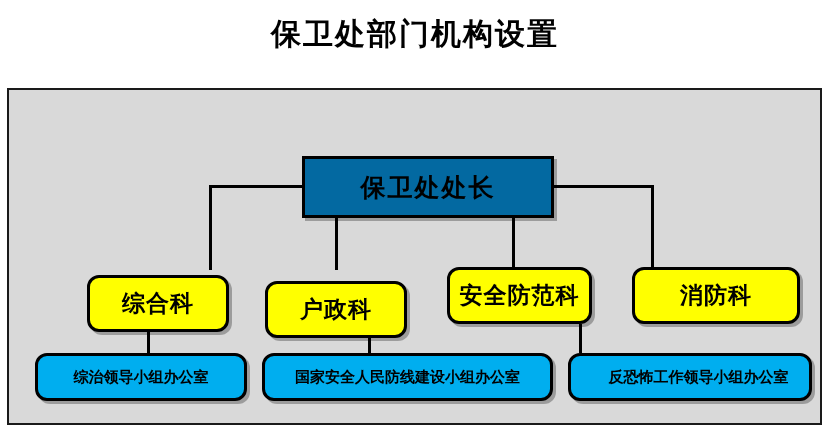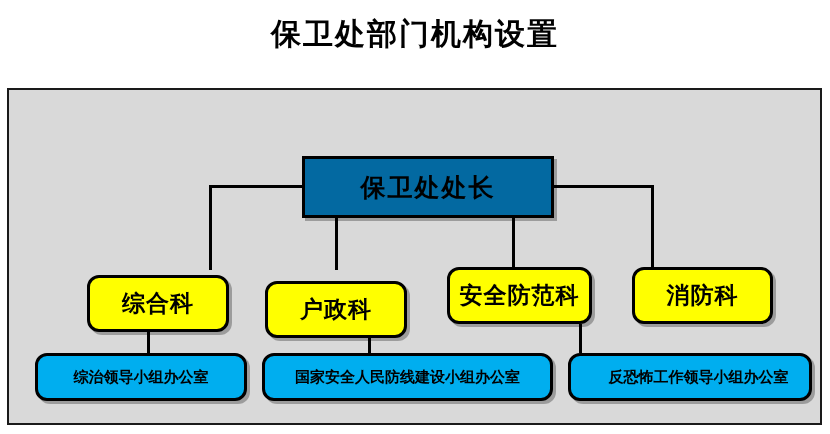--- a/index.html
+++ b/index.html
@@ -128,21 +128,21 @@
     </div>
 
     <div class="node node-dept" style="left:256px; top:177px; width:142px; height:57px;margin-top:14px;">
       <span>户政科</span>
     </div>
 
     <div class="node node-dept" style="left:438px; top:177px; width:145px; height:57px;">
       <span>安全防范科</span>
     </div>
 
-    <div class="node node-dept" style="left:623px; top:177px; width:141px; height:57px;">
+    <div class="node node-dept" style="left:623px; top:177px; width:168px; height:57px;">
       <span>消防科</span>
     </div>
 
     <div class="node node-office" style="left:26px; top:263px; width:212px; height:48px;">
       <span>综治领导小组办公室</span>
     </div>
 
     <div class="node node-office" style="left:253px; top:263px; width:291px; height:48px;">
       <span>国家安全人民防线建设小组办公室</span>
     </div>

